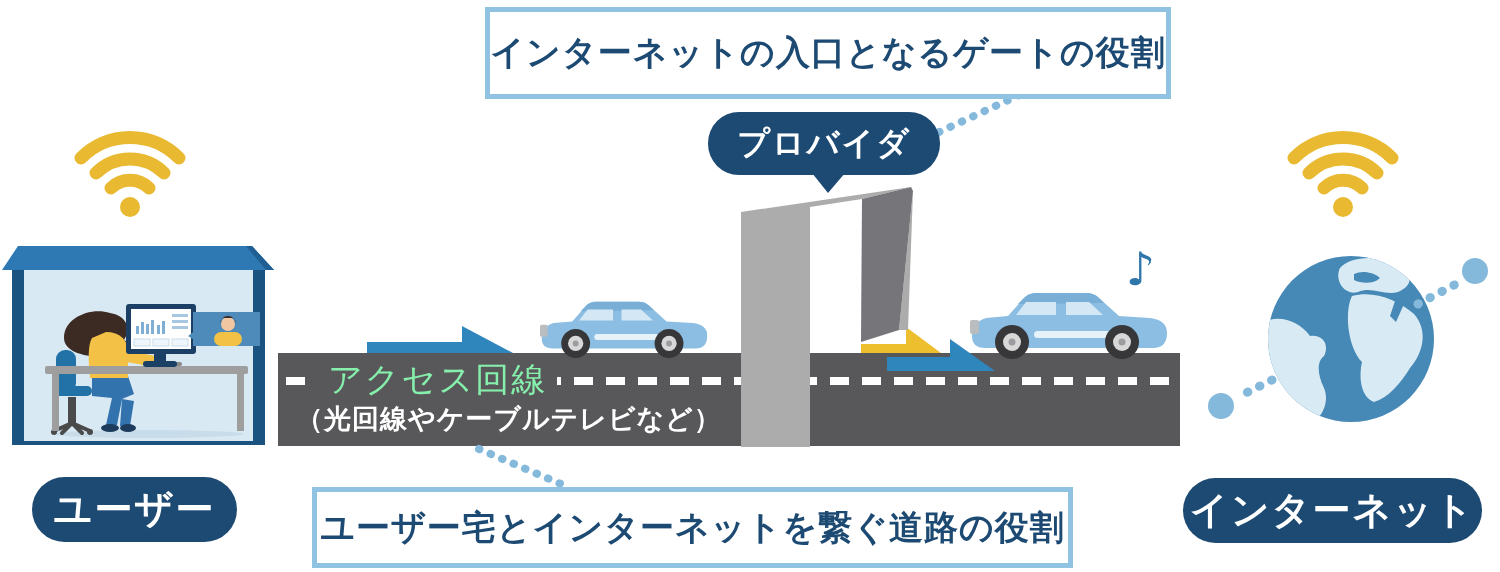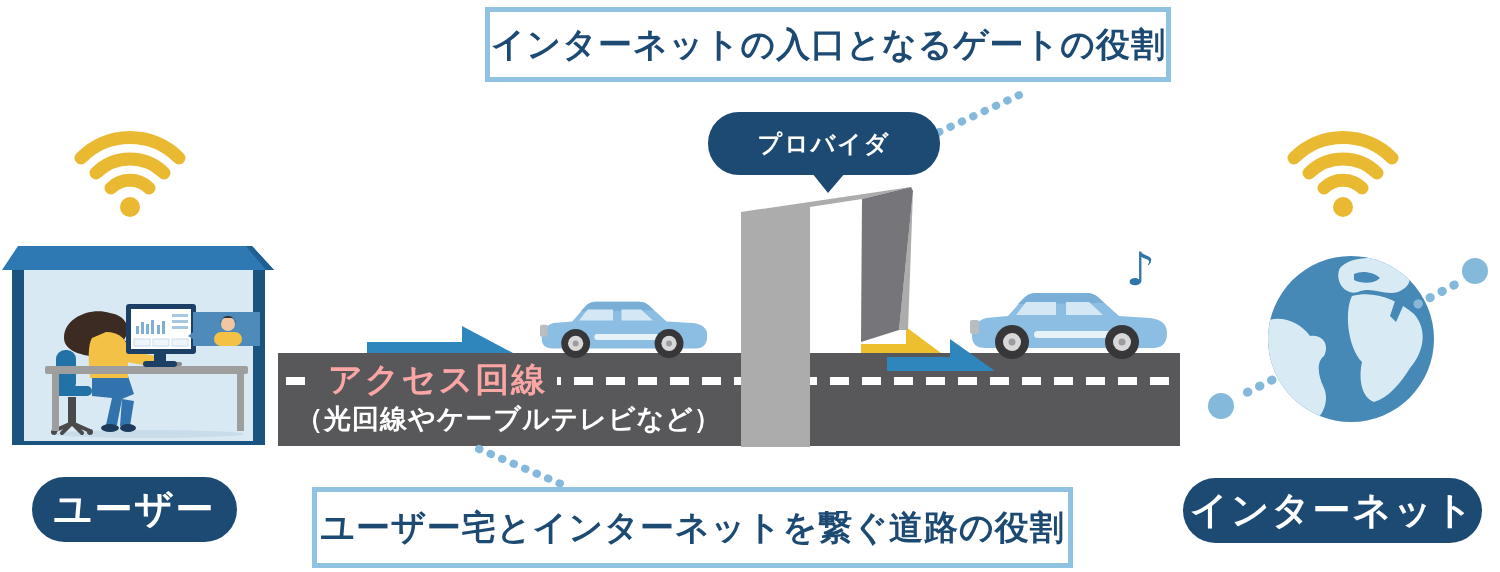--- a/index.html
+++ b/index.html
@@ -12,25 +12,25 @@
     --note-blue:#2f76ab; --white:#ffffff;
   }
   html,body{margin:0;padding:0;background:#fff;}
   body{font-family:"DejaVu Sans","Liberation Sans",sans-serif;}
   .stage{position:relative;width:1500px;height:572px;background:#fff;overflow:hidden;}
   .stage svg.scene{position:absolute;left:0;top:0;z-index:1;}
   .overlay{position:absolute;z-index:2;box-sizing:border-box;display:flex;align-items:center;justify-content:center;}
   .callout{background:#fff;border:5px solid var(--callout-border);color:var(--navy);
            font-weight:bold;font-size:34px;letter-spacing:1px;text-align:center;}
   .pill{background:var(--navy);color:#fff;font-weight:bold;font-size:38px;border-radius:33px;letter-spacing:2px;}
-  .bubble{background:var(--navy);color:#fff;font-weight:bold;font-size:24px;border-radius:31px;letter-spacing:2px;justify-content:center;}
+  .bubble{background:var(--navy);color:#fff;font-weight:bold;font-size:32px;border-radius:31px;letter-spacing:2px;justify-content:center;}
   .bubble-tail{position:absolute;z-index:2;width:0;height:0;
     border-left:16px solid transparent;border-right:17px solid transparent;
     border-top:20px solid var(--navy);}
-  .road-label{position:absolute;z-index:2;color:#fca5a5;font-weight:bold;font-size:34px;
+  .road-label{position:absolute;z-index:2;color:#86efac;font-weight:normal;font-size:34px;
     line-height:36px;letter-spacing:2px;}
   .road-label .bg{background:var(--road-gray);padding:0 10px;}
   .road-sublabel{position:absolute;z-index:2;color:#fff;font-weight:bold;font-size:27px;
     line-height:34px;letter-spacing:1px;}
   .music-note{position:absolute;z-index:2;color:var(--note-blue);font-size:46px;font-weight:bold;}
 </style>
 </head>
 <body>
 
 <div class="stage">
@@ -180,21 +180,21 @@
       <path d="M1418,304 L1456,284" style="stroke:var(--dot-blue);fill:none" stroke-width="9" stroke-dasharray="0.5 13" stroke-linecap="round"></path>
       <circle cx="1475" cy="271" r="13" style="fill:var(--dot-blue)"></circle>
       <path d="M1272,380 L1238,397" style="stroke:var(--dot-blue);fill:none" stroke-width="9" stroke-dasharray="0.5 13" stroke-linecap="round"></path>
       <circle cx="1221" cy="406" r="13" style="fill:var(--dot-blue)"></circle>
     </g>
 
     <path d="M939,132 L1026,92" style="stroke:var(--dot-blue);fill:none" stroke-width="8" stroke-dasharray="0.5 12" stroke-linecap="round"></path>
     <path d="M479,449 L561,484" style="stroke:var(--dot-blue);fill:none" stroke-width="8" stroke-dasharray="0.5 12" stroke-linecap="round"></path>
   </svg>
 
-  <div class="overlay callout" style="left:485px;top:7px;width:686px;height:75px;justify-content:flex-end;">
+  <div class="overlay callout" style="left:485px;top:7px;width:686px;height:92px;">
     <span>インターネットの入口となるゲートの役割</span>
   </div>
 
   <div class="overlay bubble" style="left:708px;top:112px;width:232px;height:63px;">
     <span>プロバイダ</span>
   </div>
   <div class="bubble-tail" style="left:812px;top:173px;"></div>
 
   <div class="road-label" style="left:318px;top:361px;">
     <span class="bg">アクセス回線</span>

